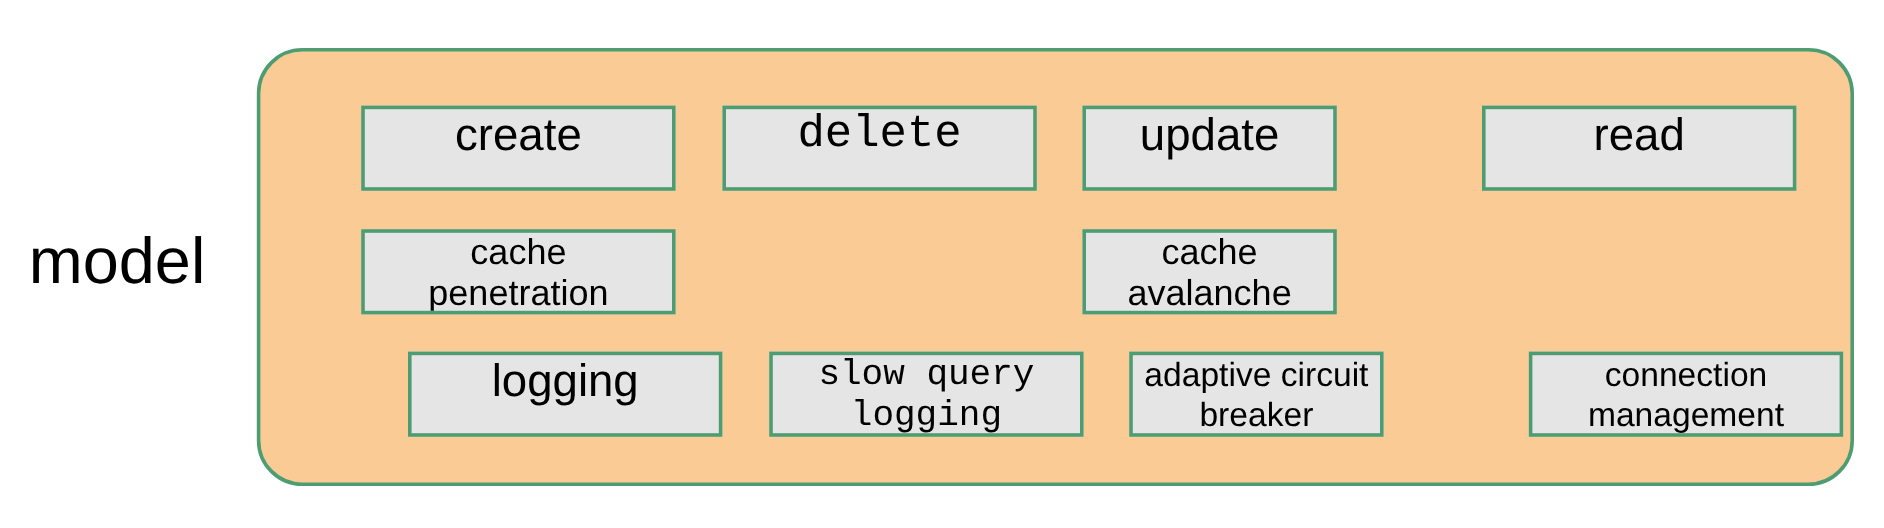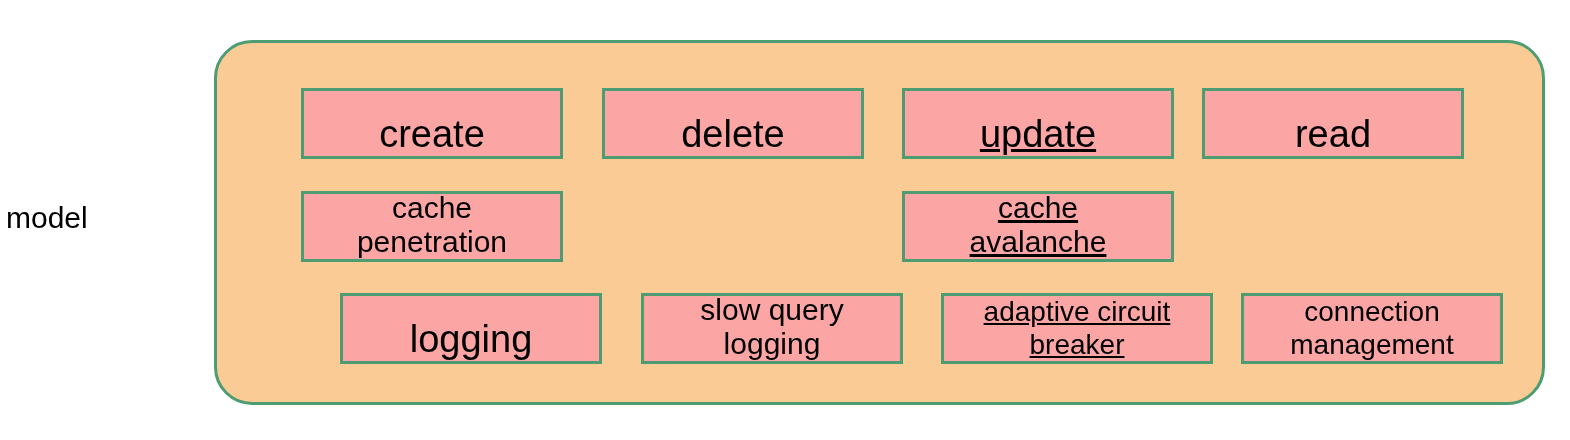--- a/index.html
+++ b/index.html
@@ -18,25 +18,25 @@
   #diagram {
     position: absolute;
     left: 0;
     top: 0;
     width: 1570px;
     height: 440px;
   }
 
   .model-label {
     position: absolute;
-    left: 6px;
+    left: 24px;
     top: 192px;
     width: 190px;
     text-align: left;
-    font-size: 30px;
+    font-size: 54px;
     line-height: 52px;
     color: #000000;
     white-space: nowrap;
   }
 
   .model-container {
     position: absolute;
     left: 214px;
     top: 40px;
     width: 1331px;
@@ -51,42 +51,42 @@
     position: absolute;
     left: 0;
     top: 0;
     width: 100%;
     height: 100%;
   }
 
   .node {
     position: absolute;
     box-sizing: border-box;
-    background: #fca5a5;
+    background: #e5e5e5;
     border: 3px solid #4e9d72;
     display: flex;
-    align-items: flex-end;
+    align-items: flex-start;
     justify-content: center;
     text-align: center;
     color: #000000;
     overflow: hidden;
   }
 
   .node .node-label {
     display: block;
     width: 100%;
     white-space: pre-line;
     color: #000000;
   }
 
   
   .col-1 { left: 84px;  width: 262px; }
-  .col-2 { left: 385px; width: 262px; }
-  .col-3 { left: 685px; width: 272px; text-decoration: underline; }
-  .col-4 { left: 985px; width: 262px; }
+  .col-2 { left: 385px; width: 262px; font-family: Liberation Mono, monospace; }
+  .col-3 { left: 685px; width: 212px; }
+  .col-4 { left: 1018px; width: 262px; }
 
   
   .row-1 { top: 45px;  height: 71px; }
   .row-2 { top: 148px; height: 71px; }
   .row-3 { top: 250px; height: 71px; margin-left: 39px; }
 
   .font-lg { font-size: 38px; line-height: 44px; }
   .font-md { font-size: 30px; line-height: 34px; }
   .font-sm { font-size: 28px; line-height: 33px; }
 </style>

